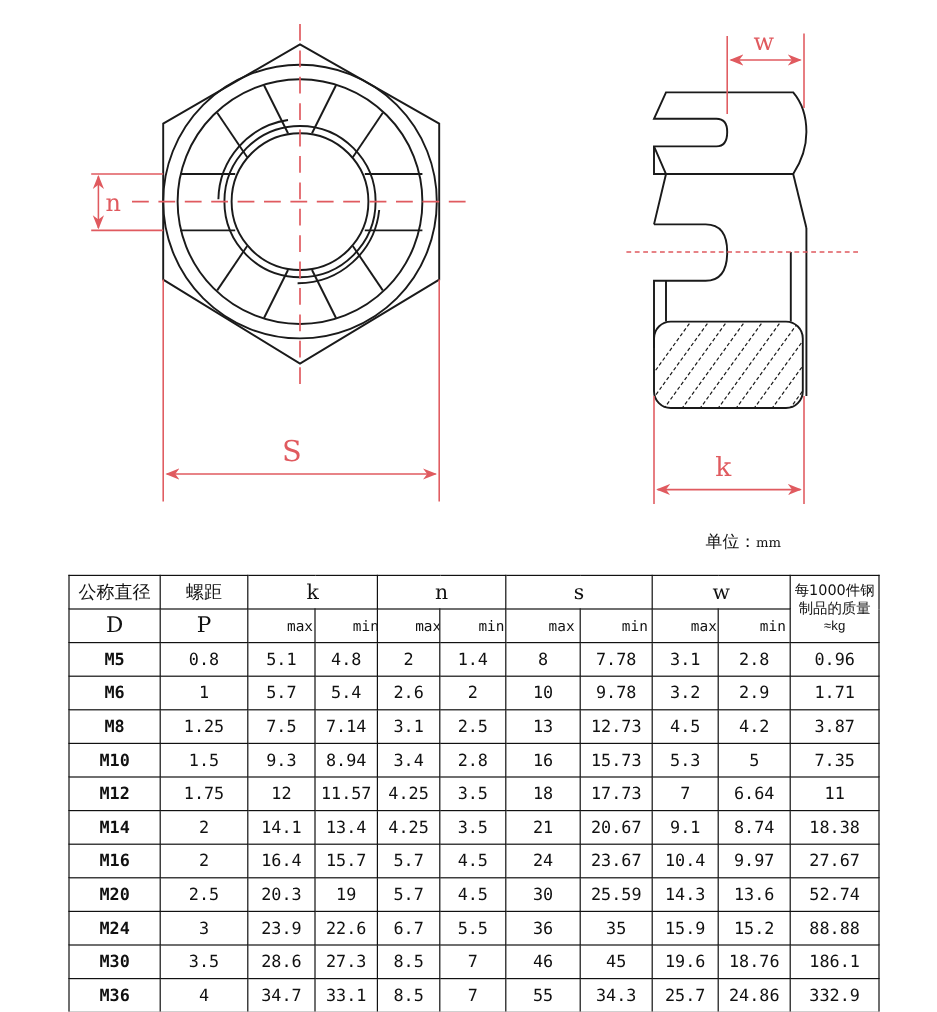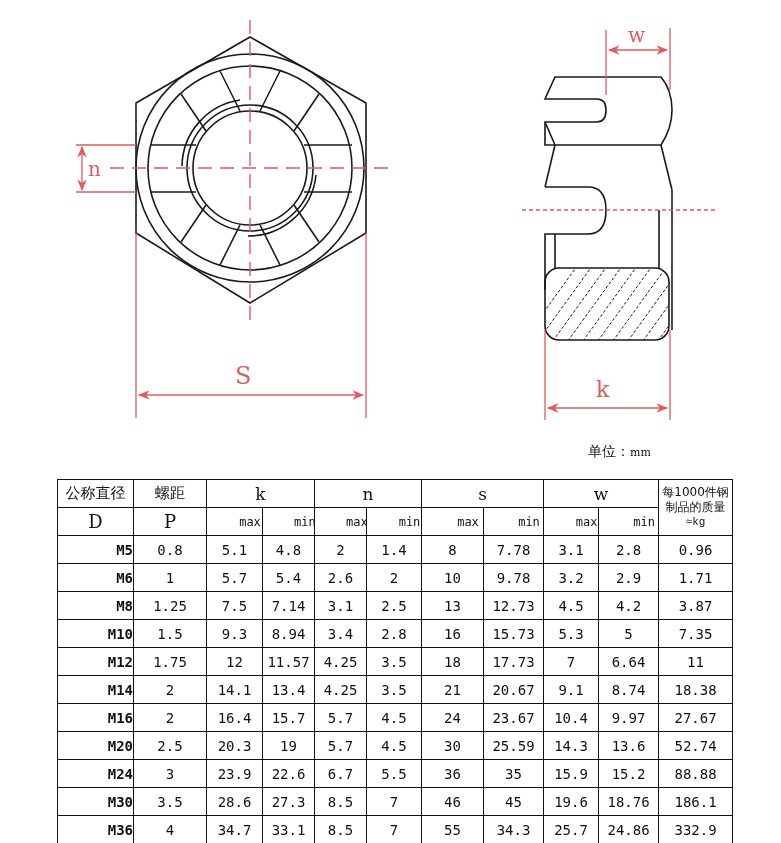--- a/index.html
+++ b/index.html
@@ -12,22 +12,22 @@
   #unit .mm { font-family: "DejaVu Serif", "Liberation Serif", serif; font-size: 11px; }
   table { position: absolute; left: 57px; top: 479px; border-collapse: collapse;
           table-layout: fixed; width: 675px; }
   td { border: 1.5px solid #111; text-align: center; padding: 0; font-size: 14px;
        height: 27px; white-space: nowrap; overflow: hidden; }
   td.h1 { height: 25px; font-family: "DejaVu Sans", "Liberation Sans", sans-serif; font-size: 15px; }
   td.hk { font-family: "DejaVu Serif", "Liberation Serif", serif; font-size: 17px; }
   td.h2 { height: 18px; font-size: 12px; padding-left: 31px; }
   td.hd { font-family: "DejaVu Serif", "Liberation Serif", serif; font-size: 18px; }
   td.mass { font-family: "DejaVu Sans", "Liberation Sans", sans-serif; font-size: 12px; line-height: 15px; }
-  td.mass .kg { font-family: Liberation Mono, monospace; font-size: 11px; }
-  td.size { font-weight: bold; text-align: right; }
+  td.mass .kg { font-family: Liberation Sans, sans-serif; font-size: 11px; }
+  td.size { font-weight: bold; }
 </style>
 </head>
 <body>
 
 <svg id="drawing" viewBox="0 0 781 440" xmlns="http://www.w3.org/2000/svg">
   <defs>
     <marker id="arr" viewBox="0 0 10 10" refX="9" refY="5" markerWidth="9" markerHeight="9" orient="auto-start-reverse">
       <path d="M0,1 L10,5 L0,9 L3,5 z" fill="#e05a5f"></path>
     </marker>
     <clipPath id="sec">

